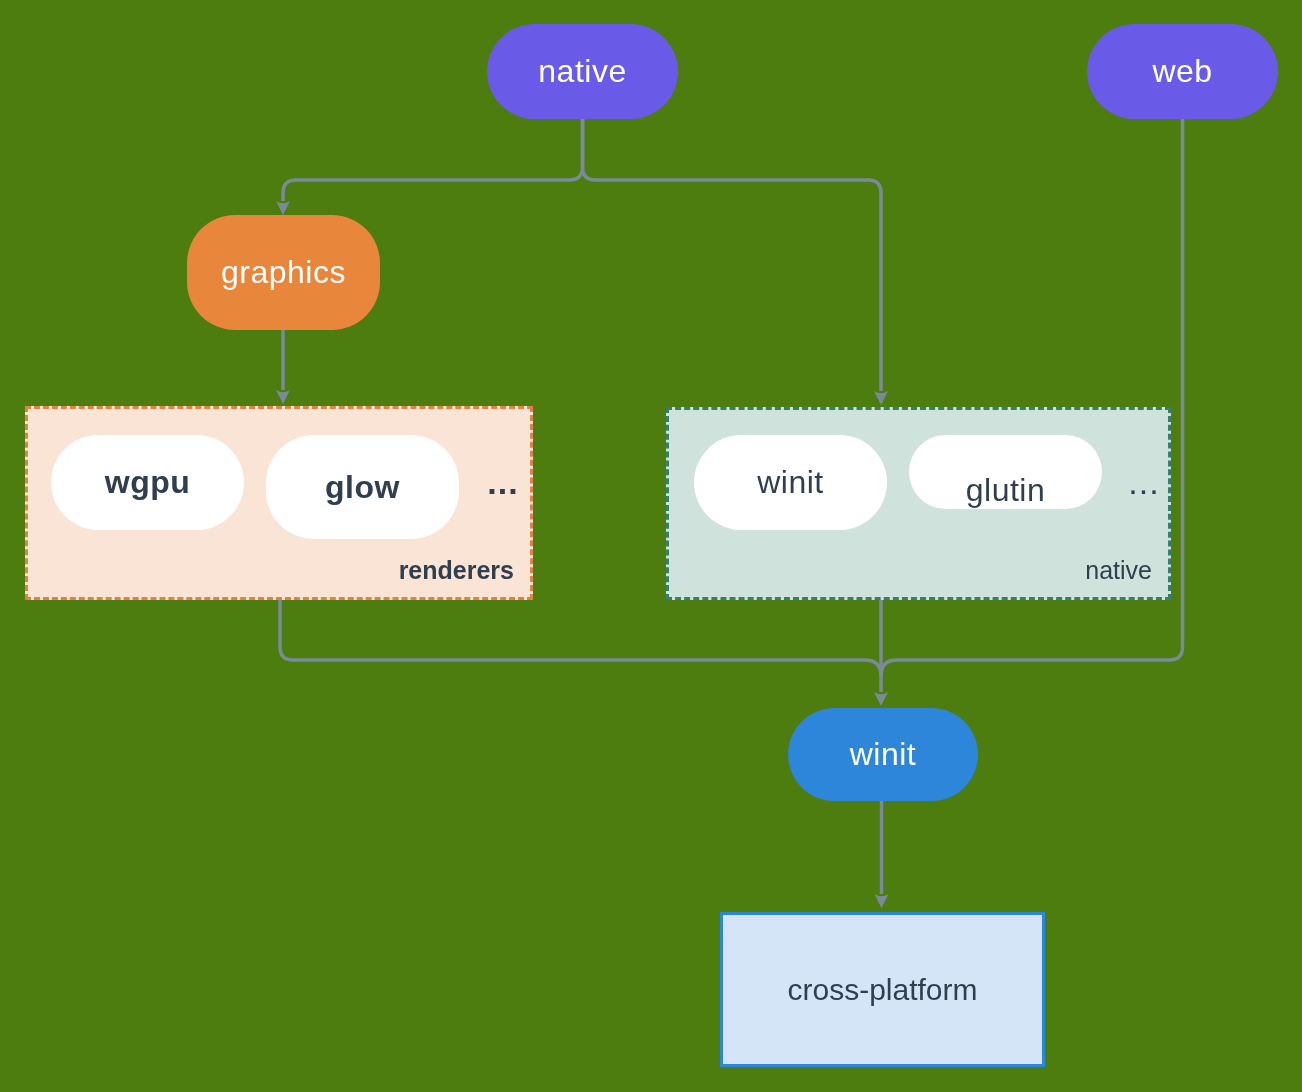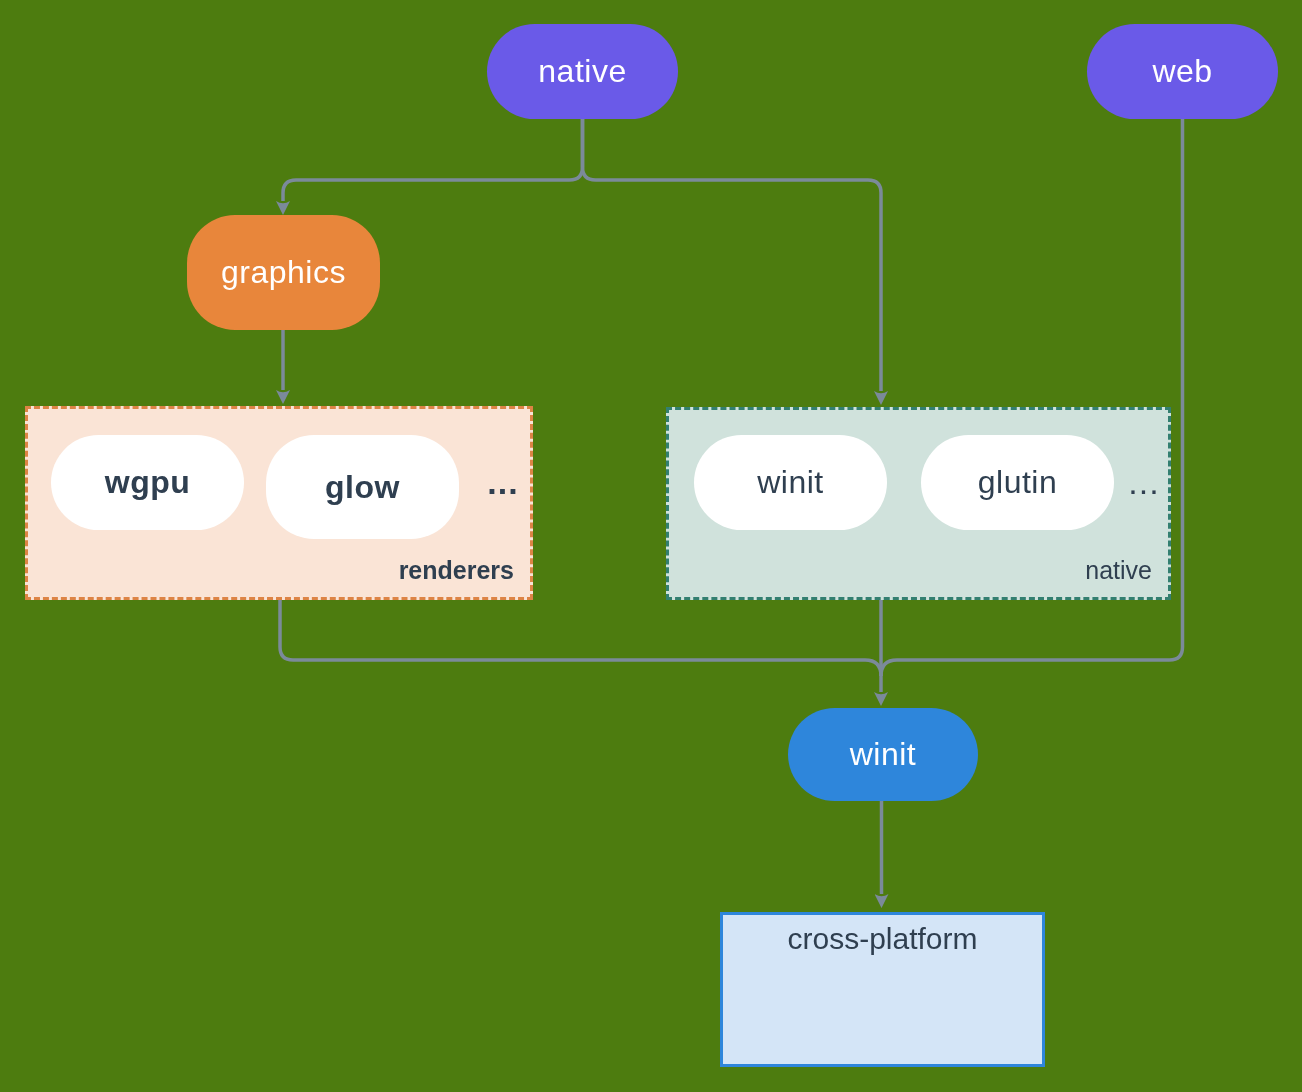--- a/index.html
+++ b/index.html
@@ -74,21 +74,21 @@
   .app-box {
     position: absolute;
     box-sizing: border-box;
     left: 720px; top: 912px;
     width: 325px; height: 155px;
     background: #D4E5F7;
     border: 3px solid #2E86DB;
     display: flex;
     flex-direction: column;
     align-items: center;
-    justify-content: flex-start;
+    justify-content: center;
     color: #2F3F50;
     font-size: 30px;
     line-height: 48px;
   }
 </style>
 </head>
 <body>
 
 <div class="canvas">
 
@@ -134,21 +134,21 @@
       <span>glow</span>
     </div>
     <div class="ellipsis" style="left:445px; top:26px;">...</div>
     <div class="group-label">renderers</div>
   </div>
 
   <div class="group shells" style="left:628px; top:407px; width:505px; height:193px;">
     <div class="pill white" style="left:25px; top:25px; width:193px; height:95px;">
       <span>winit</span>
     </div>
-    <div class="pill white" style="left:252px; top:25px; width:193px; height:95px;">
+    <div class="pill white" style="left:240px; top:25px; width:193px; height:74px;align-items:flex-end;">
       <span>glutin</span>
     </div>
     <div class="ellipsis" style="left:445px; top:25px;">...</div>
     <div class="group-label">native</div>
   </div>
 
   <div class="pill blue" style="left:788px; top:708px; width:190px; height:93px;">
     <span>winit</span>
   </div>
 

